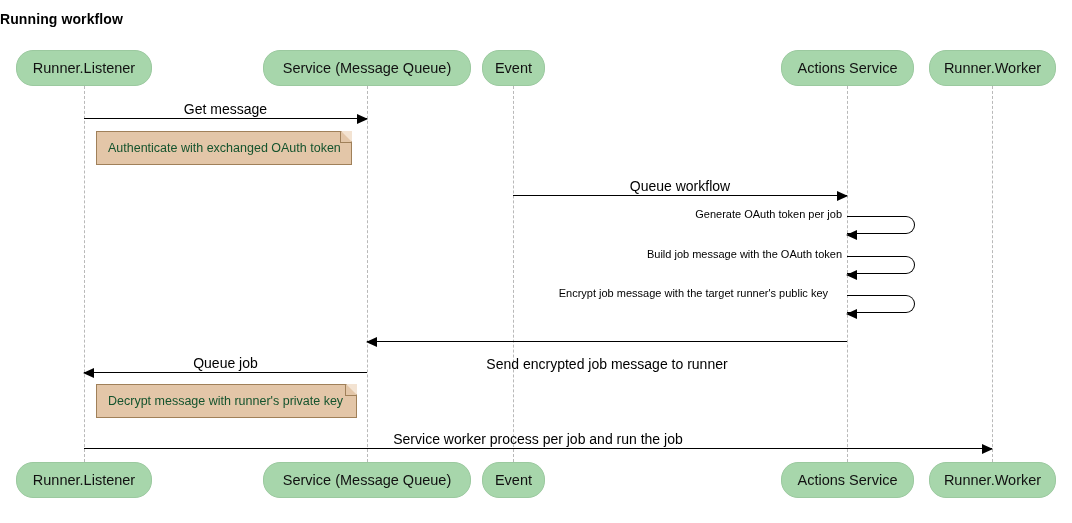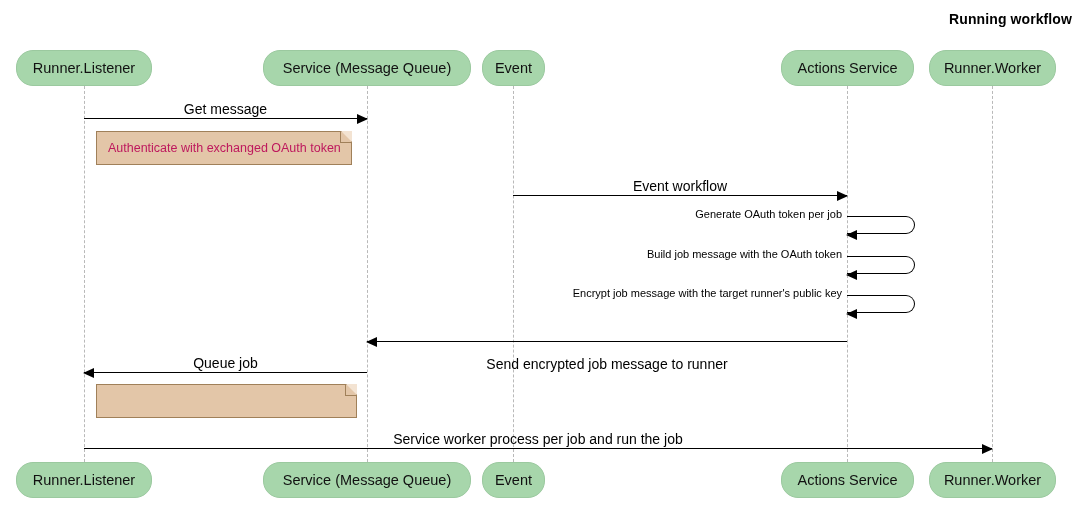--- a/index.html
+++ b/index.html
@@ -16,21 +16,21 @@
     width: 1072px;
     height: 523px;
     background: #ffffff;
     overflow: hidden;
   }
   .diagram-title {
     position: absolute;
     left: 0;
     top: 11px;
     width: 1072px;
-    text-align: right;
+    text-align: left;
     font-size: 14px;
     font-weight: bold;
     color: #000000;
     letter-spacing: 0.1px;
   }
   
   .participant {
     position: absolute;
     box-sizing: border-box;
     background: #a7d6ab;
@@ -101,21 +101,21 @@
     color: #000000;
     white-space: nowrap;
     text-align: right;
   }
   
   .note {
     position: absolute;
     box-sizing: border-box;
     background: #e3c6a8;
     border: 1px solid #a08059;
-    color: #be185d;
+    color: #14532d;
     font-size: 12.5px;
     height: 34px;
     line-height: 32px;
     padding-left: 11px;
     white-space: nowrap;
     overflow: visible;
   }
   .note .fold {
     position: absolute;
     top: -1px;
@@ -165,44 +165,44 @@
       <div class="participant" style="left: 929px; top: 462px; width: 127px;"><span>Runner.Worker</span></div>
     </div>
   <div id="messages-layer">
       <div class="msg" style="left: 84px; top: 118px; width: 283px;">
         <span class="arrowhead right"></span>
       </div>
       <div class="msg-label" style="left: 84px; width: 283px; top: 101px;">Get message</div>
       <div class="msg" style="left: 513px; top: 195px; width: 334px;">
         <span class="arrowhead right"></span>
       </div>
-      <div class="msg-label" style="left: 513px; width: 334px; top: 178px;">Event workflow</div>
+      <div class="msg-label" style="left: 513px; width: 334px; top: 178px;">Queue workflow</div>
       <div class="selfloop" style="left: 847px; top: 216px; width: 68px; height: 18px;">
         <span class="arrowhead left"></span>
       </div>
       <div class="selfloop-label" style="right: 230px; top: 208px;">Generate OAuth token per job</div>
       <div class="selfloop" style="left: 847px; top: 256px; width: 68px; height: 18px;">
         <span class="arrowhead left"></span>
       </div>
       <div class="selfloop-label" style="right: 230px; top: 248px; margin-left: 17px;">Build job message with the OAuth token</div>
       <div class="selfloop" style="left: 847px; top: 295px; width: 68px; height: 18px;">
         <span class="arrowhead left"></span>
       </div>
-      <div class="selfloop-label" style="right: 230px; top: 287px;">Encrypt job message with the target runner's public key</div>
+      <div class="selfloop-label" style="right: 244px; top: 287px;">Encrypt job message with the target runner's public key</div>
       <div class="msg" style="left: 367px; top: 341px; width: 480px;">
         <span class="arrowhead left"></span>
       </div>
       <div class="msg-label" style="left: 367px; width: 480px; top: 324px; margin-top: 32px;">Send encrypted job message to runner</div>
       <div class="msg" style="left: 84px; top: 372px; width: 283px;">
         <span class="arrowhead left"></span>
       </div>
       <div class="msg-label" style="left: 84px; width: 283px; top: 355px;">Queue job</div>
       <div class="msg" style="left: 84px; top: 448px; width: 908px;">
         <span class="arrowhead right"></span>
       </div>
       <div class="msg-label" style="left: 84px; width: 908px; top: 431px;">Service worker process per job and run the job</div>
     </div>
   <div id="notes-layer">
       <div class="note" style="left: 96px; top: 131px; width: 256px;"><span>Authenticate with exchanged OAuth token</span><span class="fold"></span><span class="fold-edge"></span></div>
-      <div class="note" style="left: 96px; top: 384px; width: 261px;"><span class="fold"></span><span class="fold-edge"></span></div>
+      <div class="note" style="left: 96px; top: 384px; width: 261px;"><span>Decrypt message with runner's private key</span><span class="fold"></span><span class="fold-edge"></span></div>
     </div>
 
 </div>
 
 </body></html>

